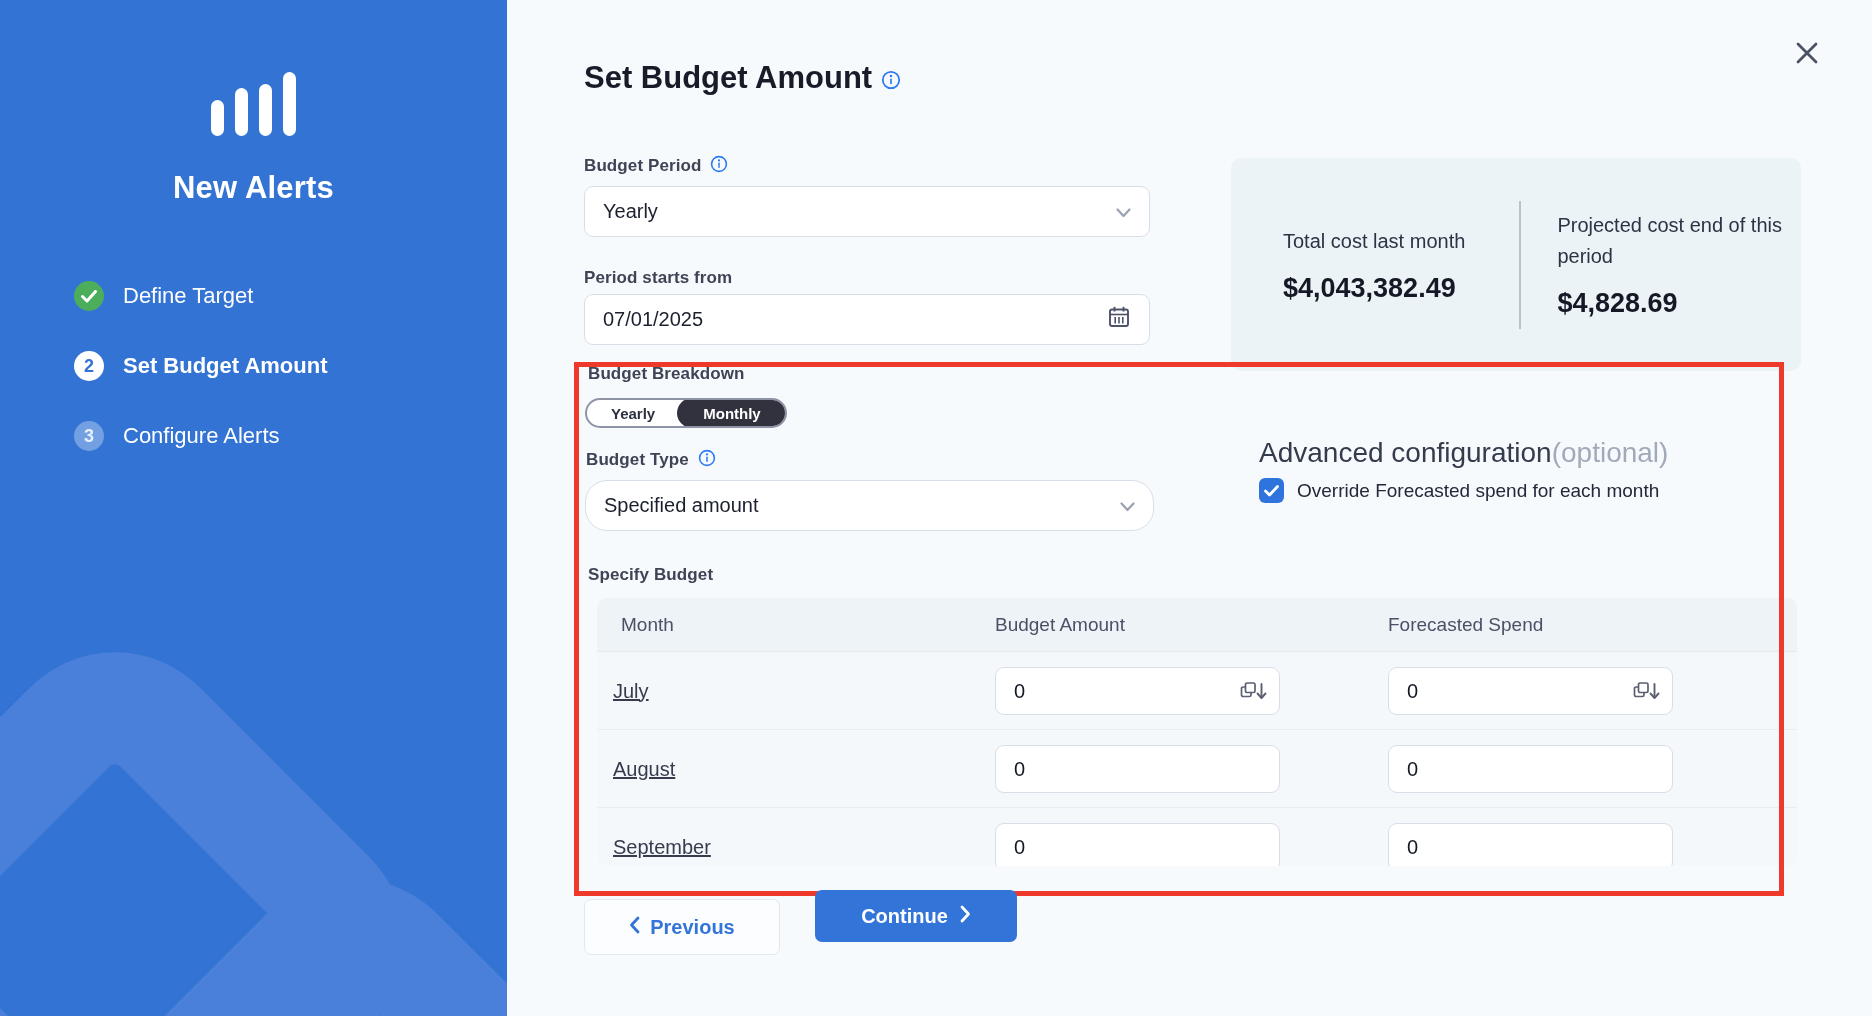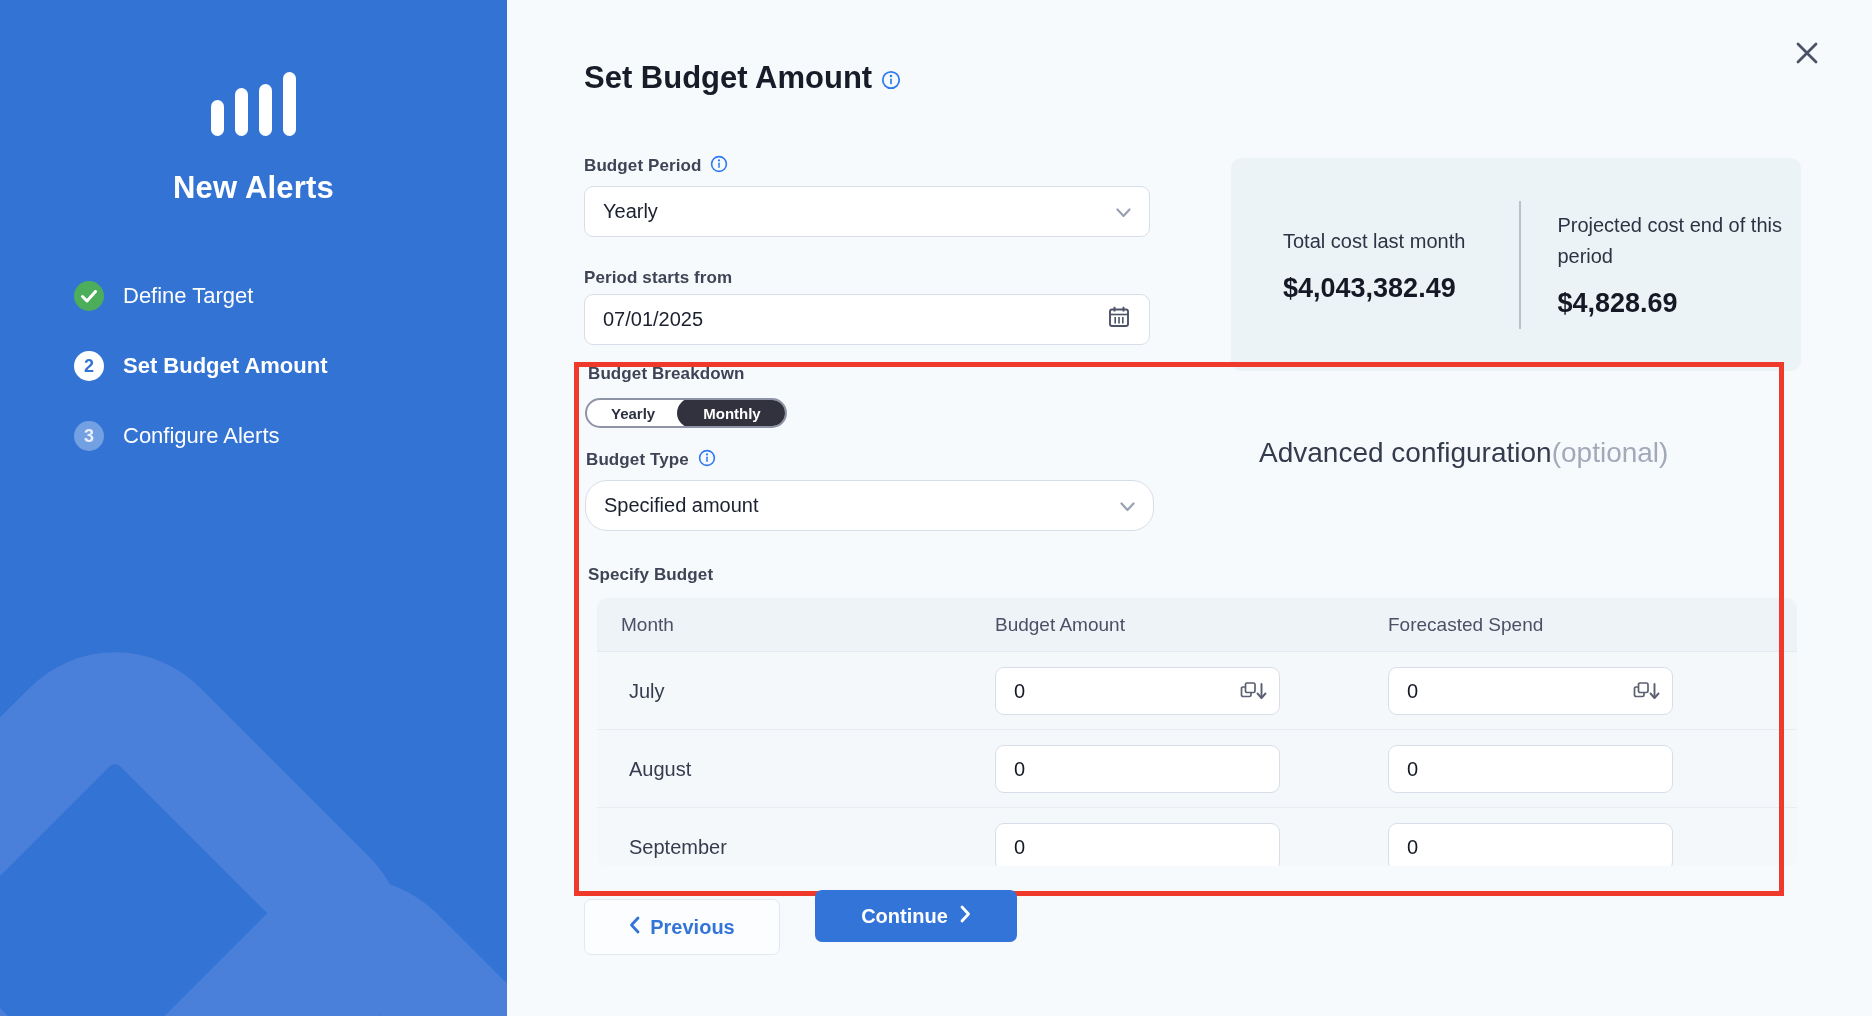--- a/index.html
+++ b/index.html
@@ -61,22 +61,22 @@
   .checkbox{width:25px;height:25px;background:#2f74dd;border-radius:6px;display:flex;
             align-items:center;justify-content:center;flex:0 0 25px;}
   .checkrow .cb-label{margin-left:13px;font-size:19px;color:#232938;}
 
   
   .sb-table{position:absolute;left:597px;top:598px;width:1200px;height:268px;border-radius:10px;
             overflow:hidden;background:#f4f8fb;}
   .t-head{height:54px;background:#eef3f8;position:relative;border-bottom:1px solid #e3eaf1;box-sizing:border-box;}
   .t-head span{position:absolute;top:16px;font-size:19px;color:#4a5165;}
   .t-row{height:78px;position:relative;border-bottom:1px solid #e7edf3;box-sizing:border-box;}
-  .t-row .month{position:absolute;left:32px;top:0;height:78px;display:flex;align-items:center;
-                font-size:20px;color:#363c4e;}
+  .t-row .month{position:absolute;left:16px;top:0;height:78px;display:flex;align-items:center;
+                font-size:20px;color:#363c4e;text-decoration:underline;}
   .cell-input{position:absolute;top:15px;width:285px;height:48px;background:#fff;border:1px solid #d8dee8;
               border-radius:9px;box-sizing:border-box;display:flex;align-items:center;padding:0 12px 0 18px;}
   .cell-input input{border:none;outline:none;background:transparent;font-size:20px;color:#141925;
                     width:100%;font-family:"Liberation Sans",sans-serif;padding:0;}
   .cell-input .copy-ic{flex:0 0 auto;margin-left:6px;cursor:pointer;display:flex;}
   .col-ba{left:398px;} .col-fs{left:791px;}
 
   
   .btn-prev{position:absolute;left:584px;top:899px;width:196px;height:56px;background:#fcfdfe;
             border:1px solid #e2e8f0;border-radius:7px;display:flex;align-items:center;justify-content:center;
@@ -187,20 +187,28 @@
           <rect x="8.25" y="7.6" width="1.5" height="5.4" rx=".75" fill="#2f7af0"></rect>
         </svg></span></div>
   <div class="select-box" style="left:585px;top:480px;width:569px;height:51px;border-radius:22px;">
     <span class="grow">Specified amount</span>
     <span><svg width="15" height="10" viewBox="0 0 15 10">
           <polyline points="1.5,1.5 7.5,8 13.5,1.5" fill="none" stroke="#99a1b2" stroke-width="2.2" stroke-linecap="round" stroke-linejoin="round"></polyline>
         </svg></span>
   </div>
 
   <div class="adv-title"><span>Advanced configuration</span><span class="opt">(optional)</span></div>
+  <div class="checkrow">
+    <span class="checkbox">
+      <svg width="15" height="12" viewBox="0 0 15 12">
+          <polyline points="1.5,6 5.5,10 13.5,1.5" fill="none" stroke="#fff" stroke-width="2.8" stroke-linecap="round" stroke-linejoin="round"></polyline>
+        </svg>
+    </span>
+    <span class="cb-label">Override Forecasted spend for each month</span>
+  </div>
 
   <div class="field-label" style="left:588px;top:565px;">Specify Budget</div>
   <div class="sb-table">
     <div class="t-head">
       <span style="left:24px">Month</span>
       <span style="left:398px">Budget Amount</span>
       <span style="left:791px">Forecasted Spend</span>
     </div>
     <div id="table-rows">
   <div class="t-row">

